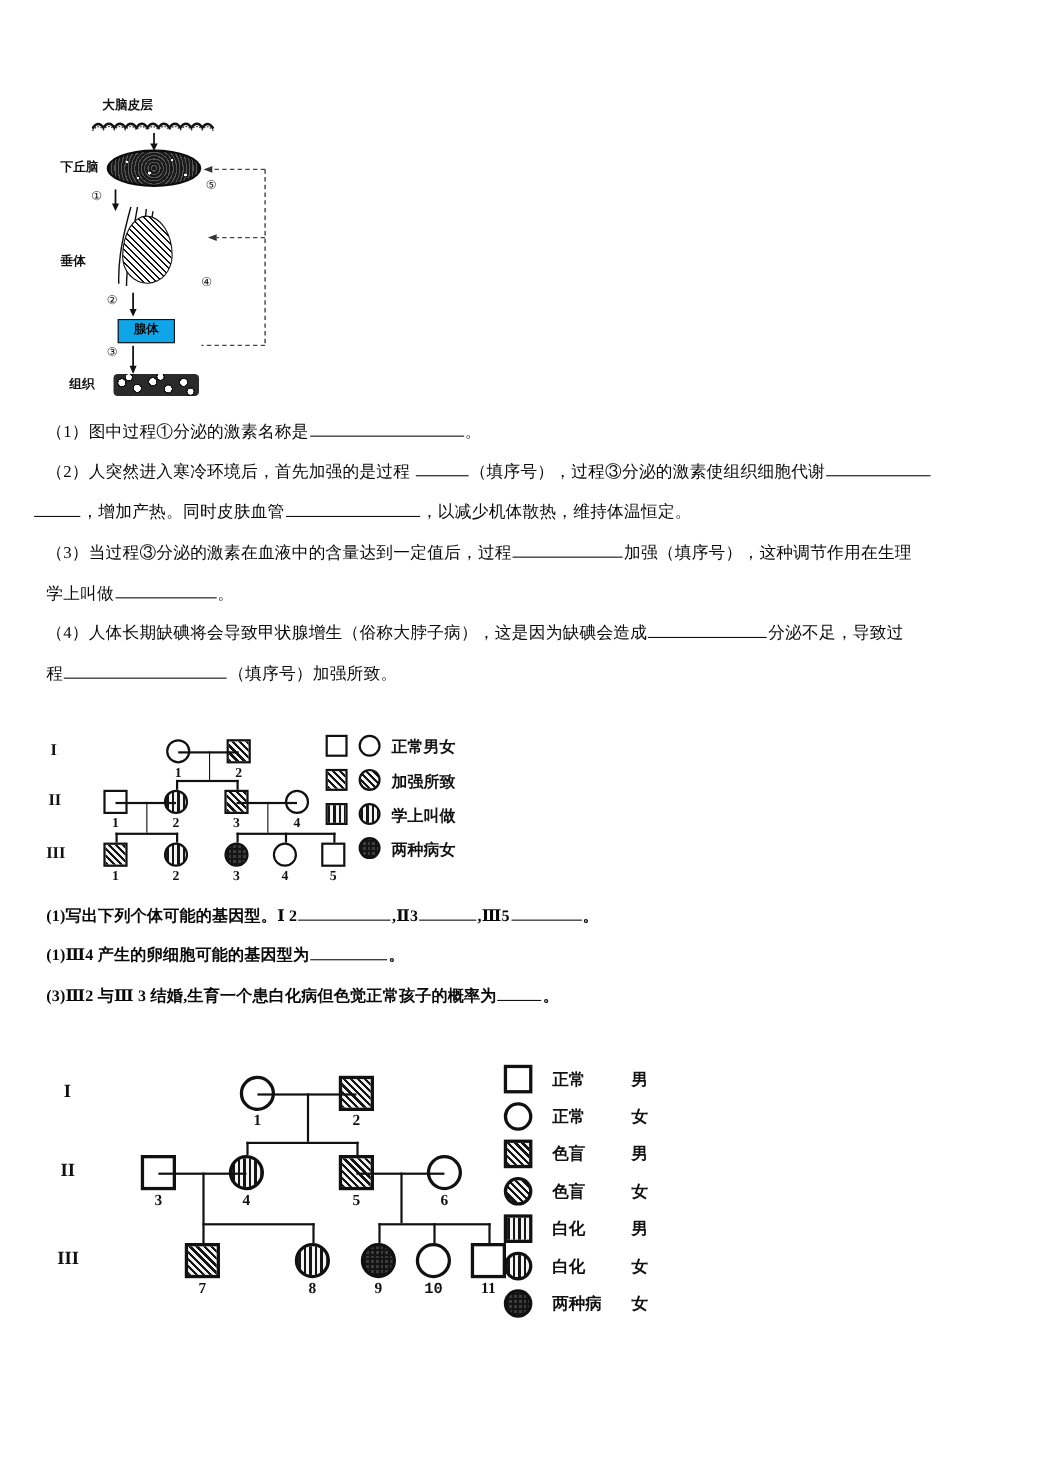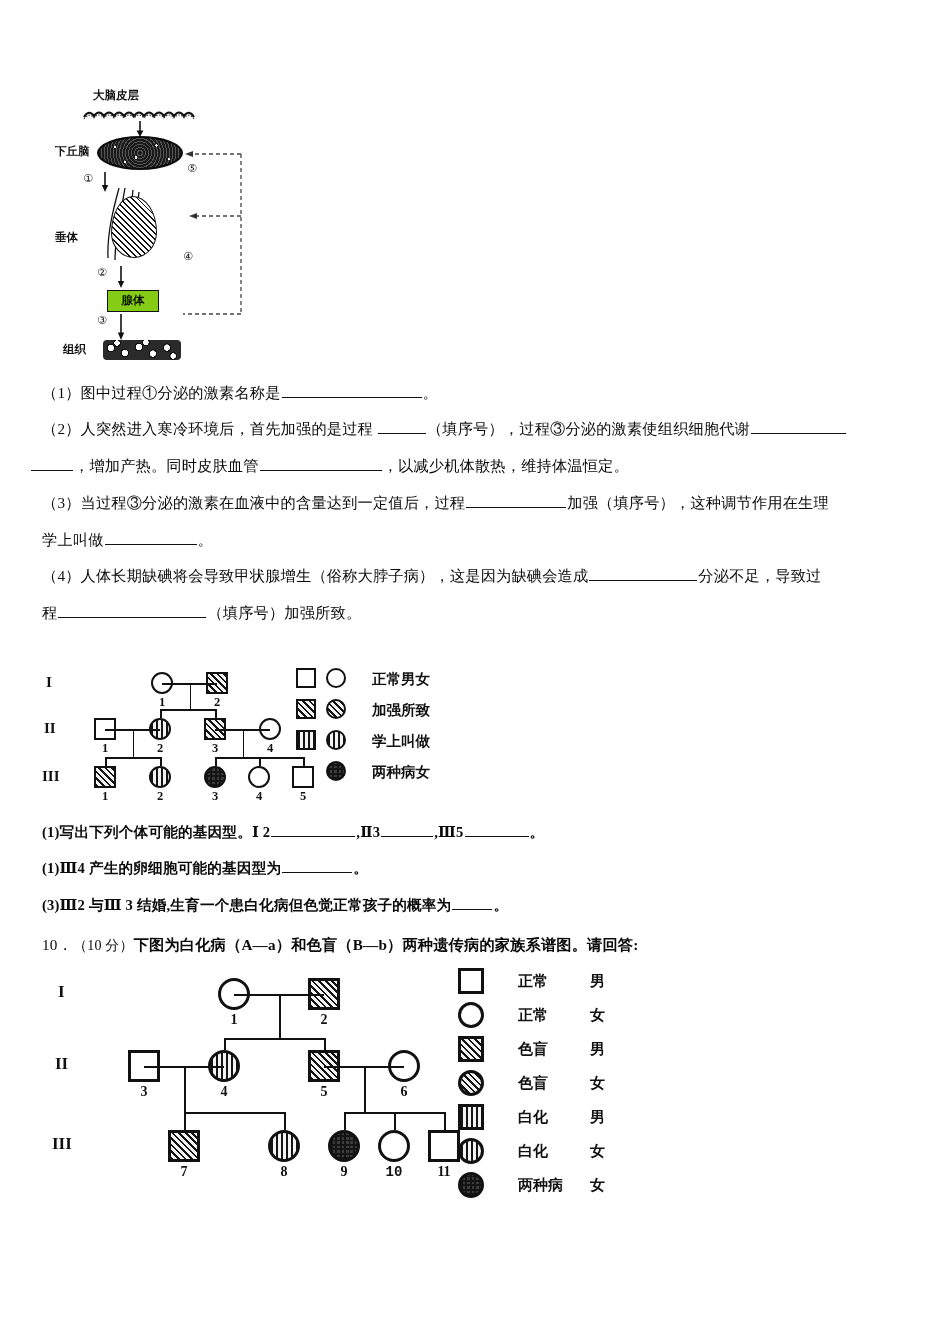--- a/index.html
+++ b/index.html
@@ -96,21 +96,21 @@
     position: absolute;
     left: 52px; top: 202px;
     width: 52px; height: 22px;
     border: 1.6px solid #111;
     box-sizing: border-box;
     text-align: center;
     font-size: 11.5px;
     font-weight: bold;
     line-height: 19px;
     font-family: "Liberation Sans", "DejaVu Sans", sans-serif;
-    background: #84cc16;
+    background: #0ea5e9;
   }
   .tissue-blob {
     position: absolute;
     left: 48px; top: 252px;
     width: 78px; height: 20px;
     background:
       radial-gradient(circle at 10% 40%, #fff 0 3px, #111 3.3px 4.2px, transparent 4.3px),
       radial-gradient(circle at 28% 65%, #fff 0 3px, #111 3.3px 4.2px, transparent 4.3px),
       radial-gradient(circle at 46% 35%, #fff 0 3px, #111 3.3px 4.2px, transparent 4.3px),
       radial-gradient(circle at 64% 68%, #fff 0 3px, #111 3.3px 4.2px, transparent 4.3px),
@@ -157,21 +157,20 @@
   }
 
   
   .legend { position: absolute; }
   .legend .lgtext {
     position: absolute;
     font-family: "Liberation Sans", "DejaVu Sans", sans-serif;
     font-weight: bold;
     color: #111;
     white-space: nowrap;
-    margin-left: 16px;
   }
 </style>
 </head>
 <body>
 
 <div class="page">
 
   <div id="fig-endocrine">
 
     <div class="lbl" style="left:38px; top:0px;">大脑皮层</div>
@@ -308,23 +307,20 @@
         <div class="lgtext" style="left: 60px; top: 95px; font-size: 14.5px;">两种病女</div>
       </div>
     </div>
 
   <div id="q9-lines">
       <div class="qline bold" style="left: 42px; top: 822px; font-size: 14.6px;"><span>(1)写出下列个体可能的基因型。</span><span>Ⅰ 2</span><span class="blank" style="width: 84px;"></span><span>,Ⅱ3</span><span class="blank" style="width: 52px;"></span><span>,Ⅲ5</span><span class="blank" style="width: 64px;"></span><span>。</span></div>
       <div class="qline bold" style="left: 42px; top: 858px; font-size: 14.6px;"><span>(1)Ⅲ4 产生的卵细胞可能的基因型为</span><span class="blank" style="width: 70px;"></span><span>。</span></div>
       <div class="qline bold" style="left: 42px; top: 895px; font-size: 14.6px;"><span>(3)Ⅲ2 与Ⅲ 3 结婚,生育一个患白化病但色觉正常孩子的概率为</span><span class="blank" style="width: 40px;"></span><span>。</span></div>
     </div>
 
-  <div class="qline" style="left:42px; top:934px;">
-    <span>10．</span><span style="font-size:14px;">（10 分）</span><span class="bold">下图为白化病（A—a）和色盲（B—b）两种遗传病的家族系谱图。请回答:</span>
-  </div>
 
   <div class="ped" id="ped10" style="left:50px; top:972px; width:640px; height:245px;">
       <div class="gen" style="left: 8px; top: 10px; font-size: 17px;">I</div>
       <div class="gen" style="left: 5px; top: 82px; font-size: 17px;">II</div>
       <div class="gen" style="left: 2px; top: 162px; font-size: 17px;">III</div>
       <div class="sym ci f-normal" style="left: 168px; top: 6px; width: 32px; height: 32px; border: 3px solid rgb(17, 17, 17);"></div>
       <div class="num" style="left: 170px; top: 40px; width: 28px; font-size: 14px;">1</div>
       <div class="sym sq f-color" style="left: 258px; top: 6px; width: 32px; height: 32px; border: 3px solid rgb(17, 17, 17);"></div>
       <div class="num" style="left: 260px; top: 40px; width: 28px; font-size: 14px;">2</div>
       <div class="sym sq f-normal" style="left: 78px; top: 78px; width: 32px; height: 32px; border: 3px solid rgb(17, 17, 17);"></div>

